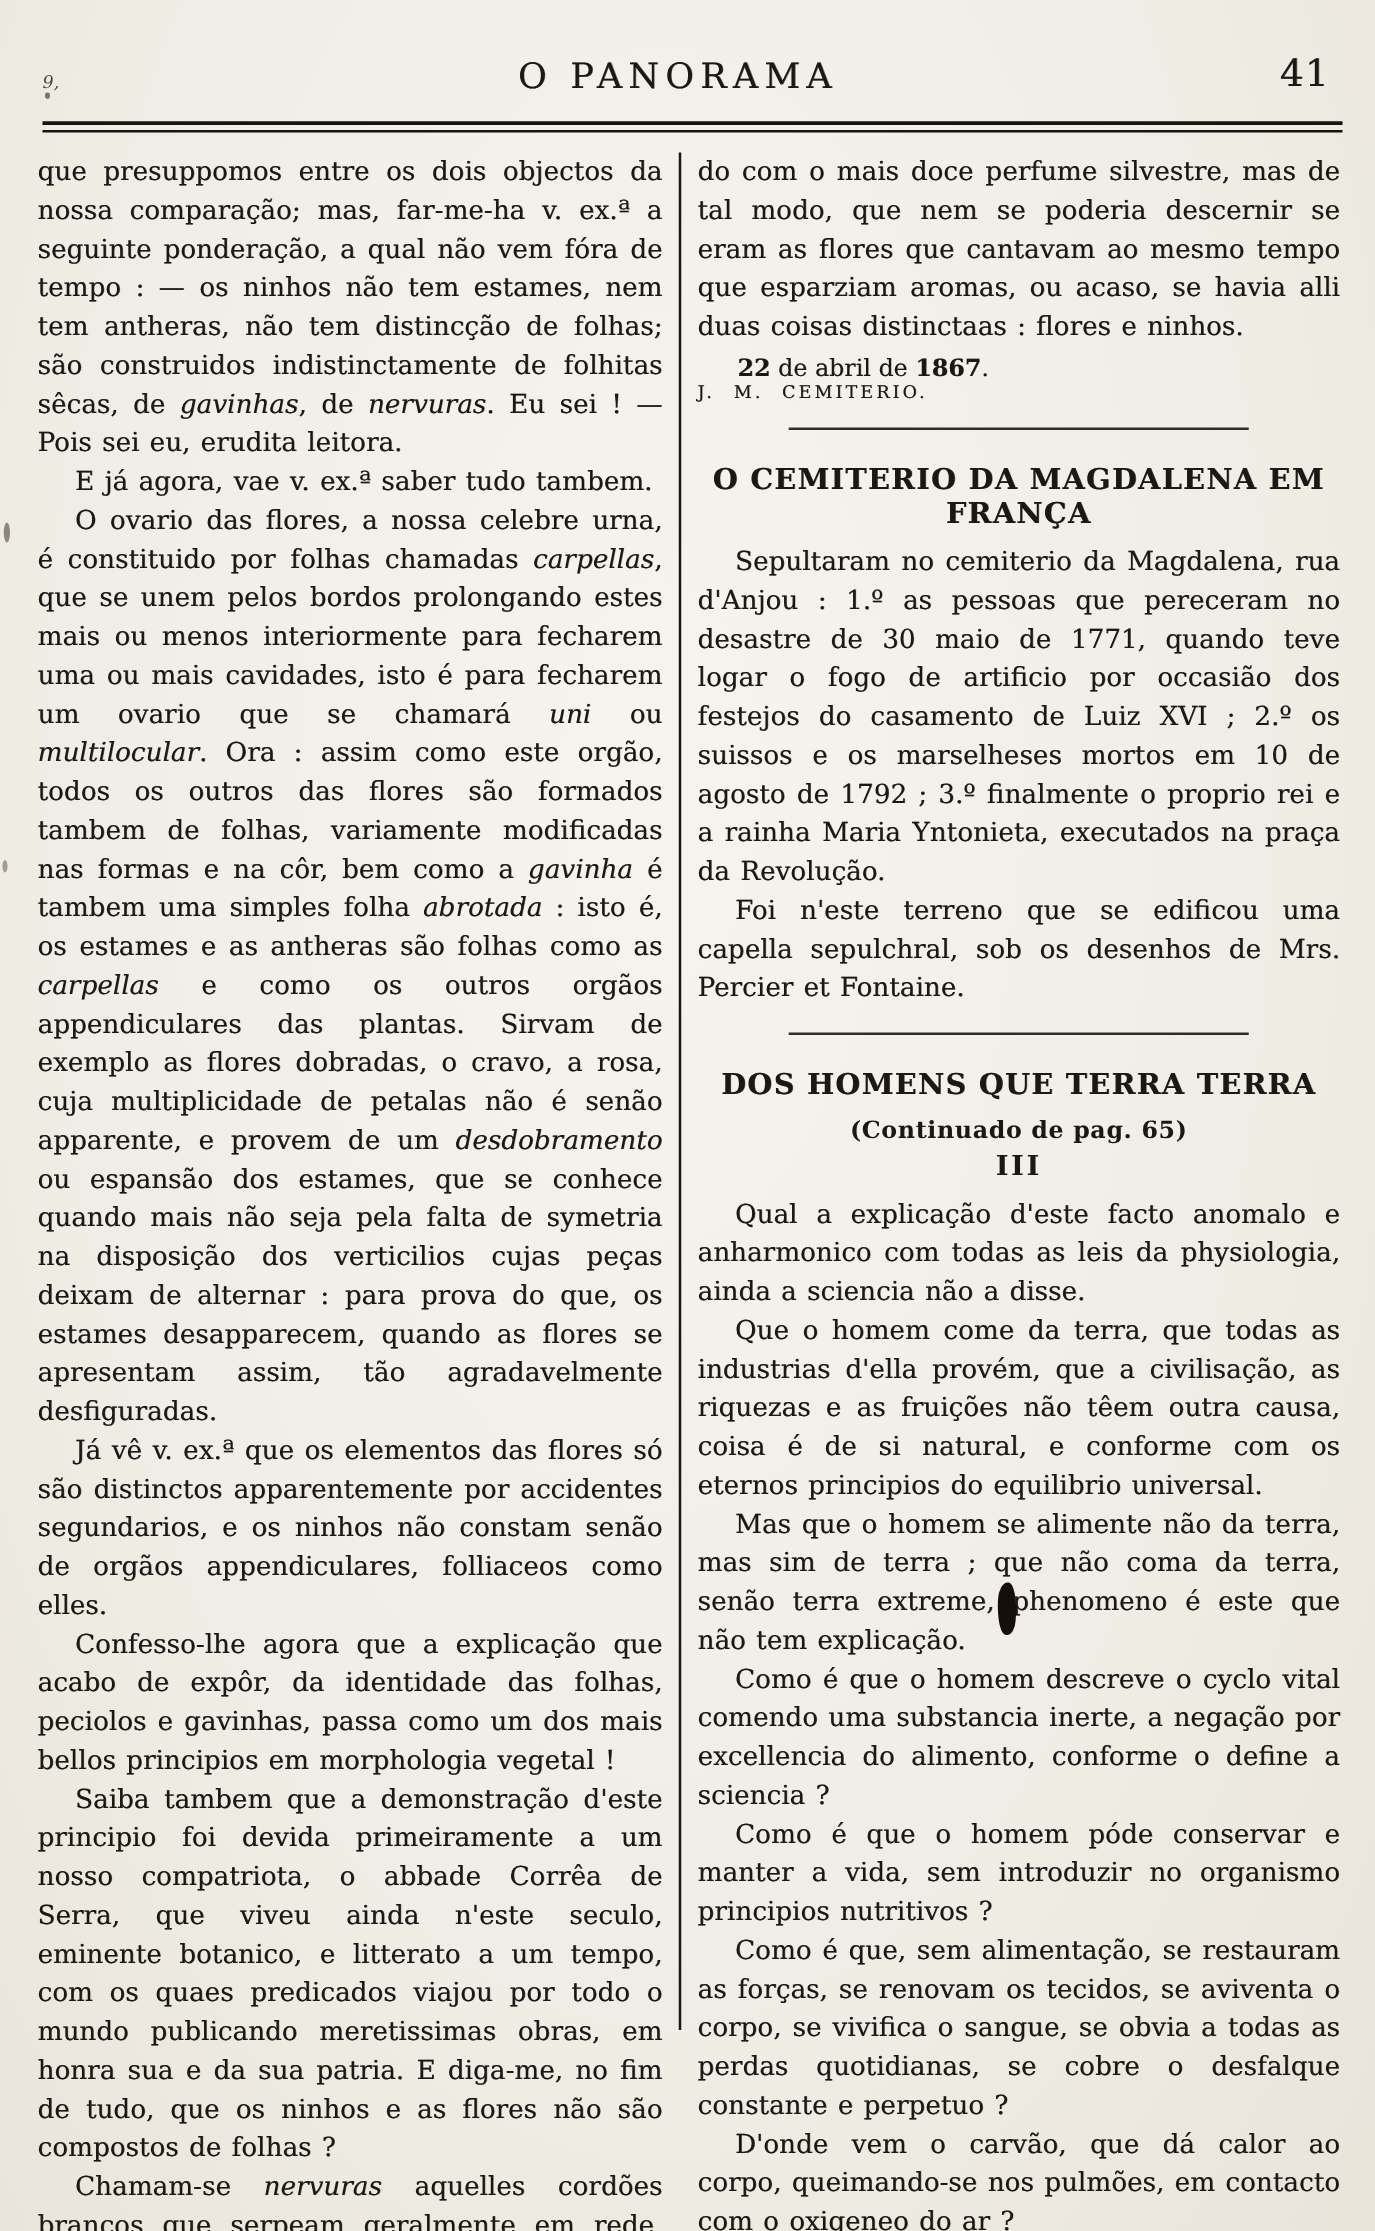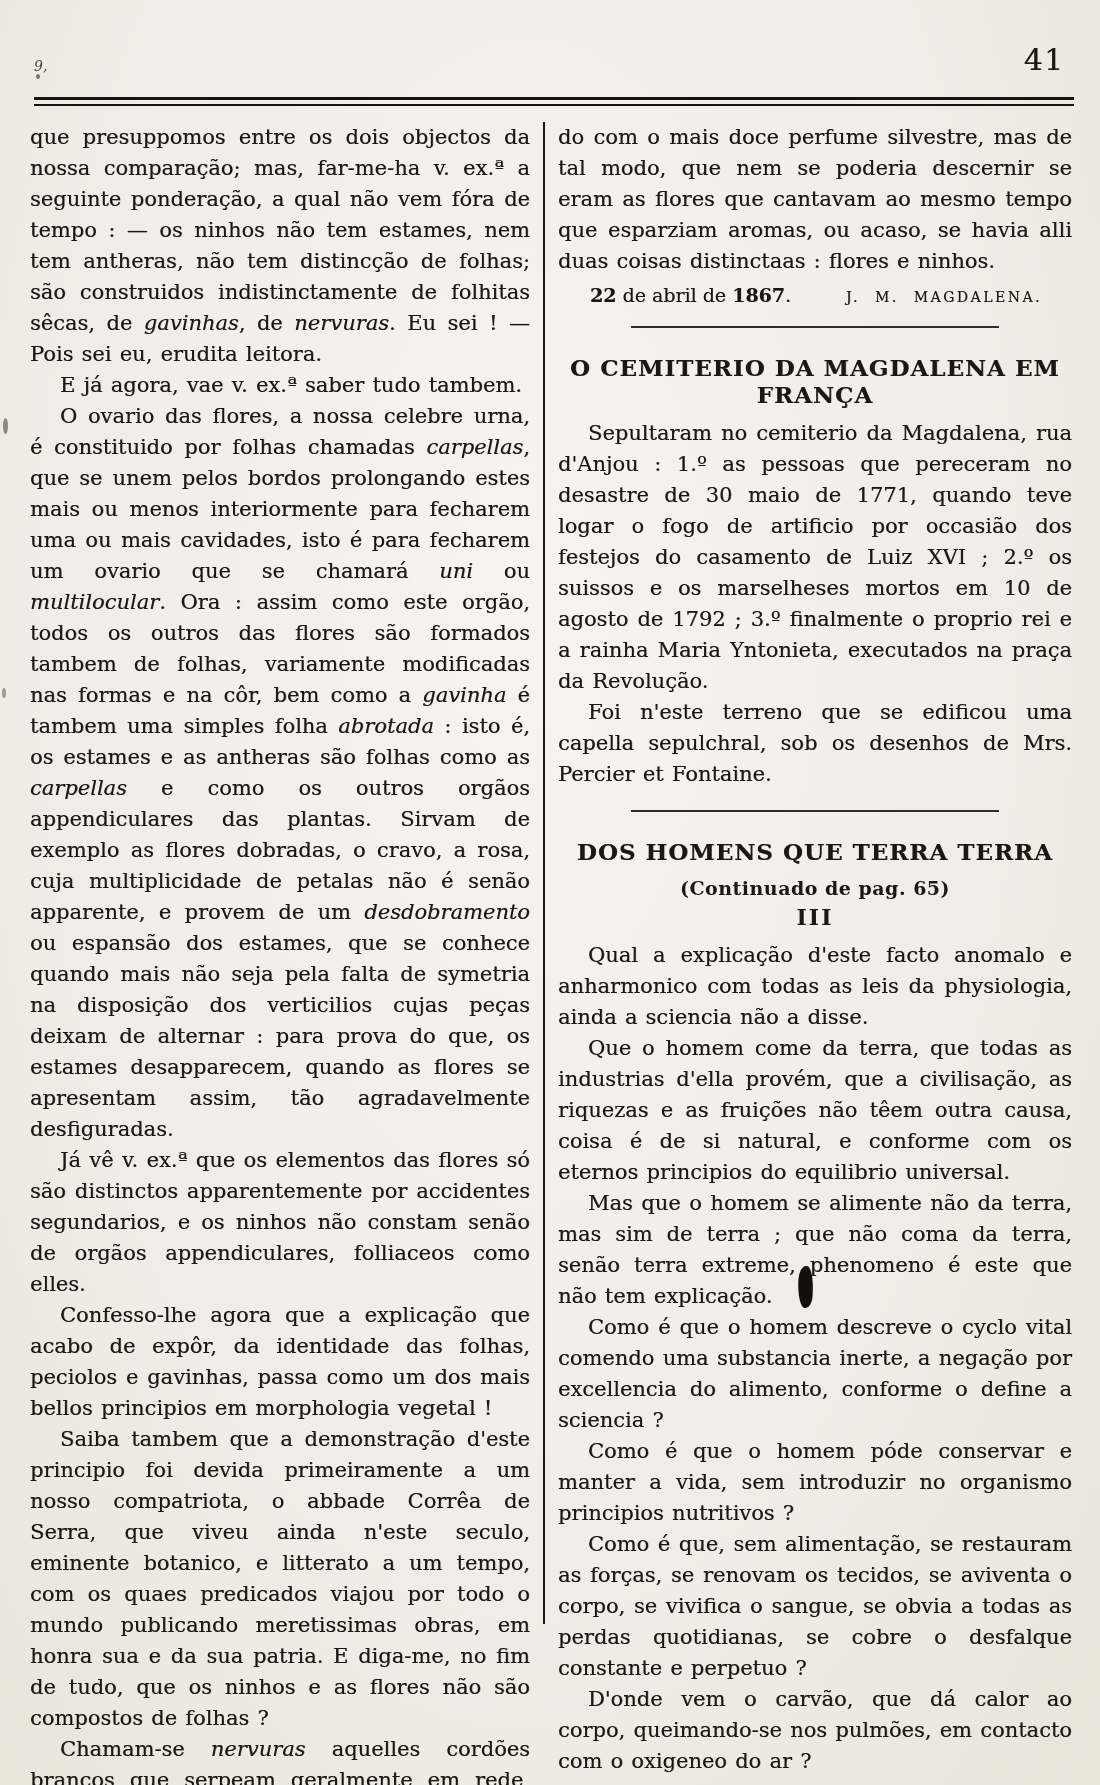--- a/index.html
+++ b/index.html
@@ -42,20 +42,21 @@
     text-shadow:0.4px 0 0 rgba(27,23,19,.55);
   }
   .para.indent{text-indent:30px;}
   .it{font-style:italic;}
   .bd{font-weight:bold;}
 
   .dateline{
     display:flex;justify-content:space-between;align-items:baseline;
     margin-top:7px;font-size:19px;
     text-shadow:0.4px 0 0 rgba(27,23,19,.5);
+    flex-direction:column;
   }
   .dateline .date{padding-left:32px;}
   .dateline .signature{
     font-size:14px;letter-spacing:2.5px;word-spacing:8px;
     padding-right:30px;
   }
   .section-rule{width:368px;height:2px;background:#1b1713;margin:20px auto 0 auto;opacity:.9;}
   .article-heading{
     margin:26px 0 0;font-size:23px;font-weight:bold;text-align:center;
     letter-spacing:1px;text-shadow:0.4px 0 0 rgba(27,23,19,.5);
@@ -71,41 +72,42 @@
     transform:rotate(3deg);
   }
 </style>
 </head>
 <body>
 
 <div class="page">
 
   <div class="masthead">
     <span class="margin-mark">9,</span>
+    <span class="masthead-title">O PANORAMA</span>
     <span class="masthead-page">41</span>
   </div>
 
   <div class="double-rule"></div>
 
   <div class="columns">
     <div class="col-left">
         <p class="para"><span>que presuppomos entre os dois objectos da nossa comparação; mas, far-me-ha v. ex.ª a seguinte ponderação, a qual não vem fóra de tempo : — os ninhos não tem estames, nem tem antheras, não tem distincção de folhas; são construidos indistinctamente de folhitas sêcas, de </span><span class="it">gavinhas</span><span>, de </span><span class="it">nervuras</span><span>. Eu sei ! — Pois sei eu, erudita leitora.</span></p>
         <p class="para indent"><span>E já agora, vae v. ex.ª saber tudo tambem.</span></p>
         <p class="para indent"><span>O ovario das flores, a nossa celebre urna, é constituido por folhas chamadas </span><span class="it">carpellas</span><span>, que se unem pelos bordos prolongando estes mais ou menos interiormente para fecharem uma ou mais cavidades, isto é para fecharem um ovario que se chamará </span><span class="it">uni</span><span> ou </span><span class="it">multilocular</span><span>. Ora : assim como este orgão, todos os outros das flores são formados tambem de folhas, variamente modificadas nas formas e na côr, bem como a </span><span class="it">gavinha</span><span> é tambem uma simples folha </span><span class="it">abrotada</span><span> : isto é, os estames e as antheras são folhas como as </span><span class="it">carpellas</span><span> e como os outros orgãos appendiculares das plantas. Sirvam de exemplo as flores dobradas, o cravo, a rosa, cuja multiplicidade de petalas não é senão apparente, e provem de um </span><span class="it">desdobramento</span><span> ou espansão dos estames, que se conhece quando mais não seja pela falta de symetria na disposição dos verticilios cujas peças deixam de alternar : para prova do que, os estames desapparecem, quando as flores se apresentam assim, tão agradavelmente desfiguradas.</span></p>
         <p class="para indent"><span>Já vê v. ex.ª que os elementos das flores só são distinctos apparentemente por accidentes segundarios, e os ninhos não constam senão de orgãos appendiculares, folliaceos como elles.</span></p>
         <p class="para indent"><span>Confesso-lhe agora que a explicação que acabo de expôr, da identidade das folhas, peciolos e gavinhas, passa como um dos mais bellos principios em morphologia vegetal !</span></p>
         <p class="para indent"><span>Saiba tambem que a demonstração d'este principio foi devida primeiramente a um nosso compatriota, o abbade Corrêa de Serra, que viveu ainda n'este seculo, eminente botanico, e litterato a um tempo, com os quaes predicados viajou por todo o mundo publicando meretissimas obras, em honra sua e da sua patria. E diga-me, no fim de tudo, que os ninhos e as flores não são compostos de folhas ?</span></p>
         <p class="para indent"><span>Chamam-se </span><span class="it">nervuras</span><span> aquelles cordões brancos que serpeam geralmente em rede, dividindo o </span></p>
       </div>
     <div class="col-divider"></div>
     <div class="col-right">
         <p class="para"><span>do com o mais doce perfume silvestre, mas de tal modo, que nem se poderia descernir se eram as flores que cantavam ao mesmo tempo que esparziam aromas, ou acaso, se havia alli duas coisas distinctaas : flores e ninhos.</span></p>
         <div class="dateline">
           <span class="date"><span class="bd">22</span><span> de abril de </span><span class="bd">1867</span><span>.</span></span>
-          <span class="signature">J. M. MAGDALENA.</span>
+          <span class="signature">J. M. CEMITERIO.</span>
         </div>
         <div class="section-rule"></div>
         <h2 class="article-heading">O CEMITERIO DA MAGDALENA EM FRANÇA</h2>
         <p class="para indent"><span>Sepultaram no cemiterio da Magdalena, rua d'Anjou : 1.º as pessoas que pereceram no desastre de 30 maio de 1771, quando teve logar o fogo de artificio por occasião dos festejos do casamento de Luiz XVI ; 2.º os suissos e os marselheses mortos em 10 de agosto de 1792 ; 3.º finalmente o proprio rei e a rainha Maria Yntonieta, executados na praça da Revolução.</span></p>
         <p class="para indent"><span>Foi n'este terreno que se edificou uma capella sepulchral, sob os desenhos de Mrs. Percier et Fontaine.</span></p>
         <div class="section-rule"></div>
         <h2 class="article-heading">DOS HOMENS QUE TERRA TERRA</h2>
         <div class="subheading">(Continuado de pag. 65)</div>
         <div class="numeral">III</div>
         <p class="para indent"><span>Qual a explicação d'este facto anomalo e anharmonico com todas as leis da physiologia, ainda a sciencia não a disse.</span></p>

